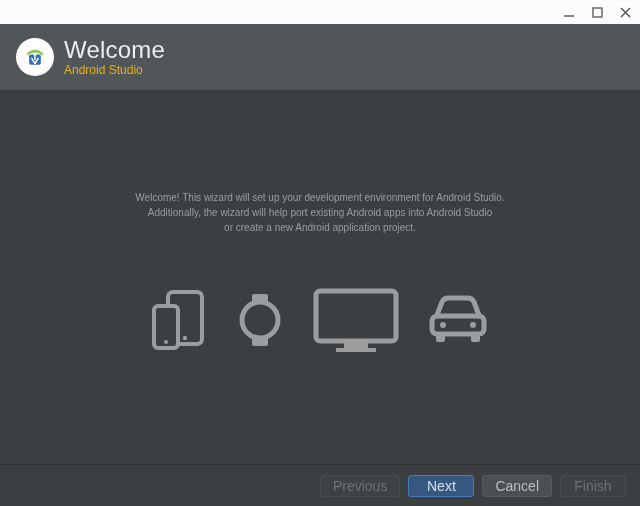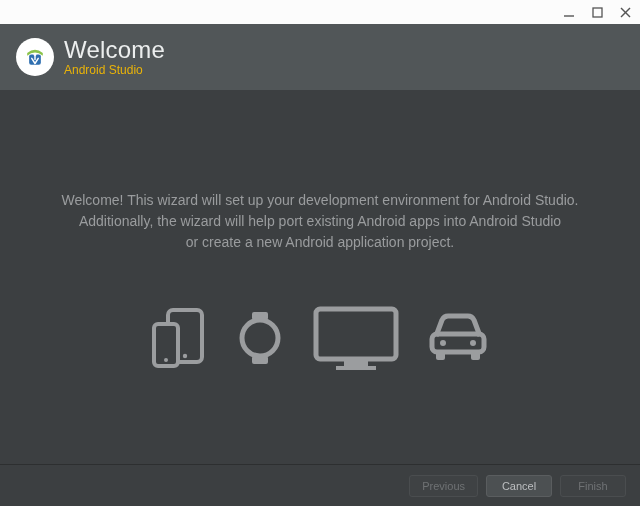--- a/index.html
+++ b/index.html
@@ -51,21 +51,21 @@
   .content {
     flex: 1;
     background: #3c3f41;
     display: flex;
     flex-direction: column;
     align-items: center;
     padding-top: 100px;
   }
   .welcome-text {
     color: #9a9c9e;
-    font-size: 14px;
+    font-size: 10px;
     text-align: center;
     line-height: 1.5;
     max-width: 520px;
   }
   .device-row {
     margin-top: 52px;
     display: flex;
     align-items: center;
     justify-content: center;
     gap: 26px;
@@ -79,21 +79,21 @@
     display: flex;
     justify-content: flex-end;
     align-items: center;
     padding-right: 14px;
     gap: 8px;
   }
   .btn {
     height: 22px;
     min-width: 66px;
     padding: 0 12px;
-    font-size: 11px;
+    font-size: 14px;
     border-radius: 3px;
     border: 1px solid #5a5d5f;
     background: #4c5052;
     color: #bcbec0;
     display: flex; align-items: center; justify-content: center;
     cursor: pointer;
   }
   .btn.disabled {
     color: #6f7274;
     border-color: #4a4d4f;
@@ -184,17 +184,18 @@
           <circle cx="47" cy="31" r="3" fill="#9b9d9f"></circle>
           <rect x="10" y="40" width="9" height="8" rx="2" fill="#9b9d9f"></rect>
           <rect x="45" y="40" width="9" height="8" rx="2" fill="#9b9d9f"></rect>
         </svg>
       </span>
     </div>
   </div>
 
   <div class="footer">
     <div class="btn disabled">Previous</div>
+    <div class="btn primary">Next</div>
     <div class="btn">Cancel</div>
     <div class="btn disabled">Finish</div>
   </div>
 
 </div>
 
 </body></html>

